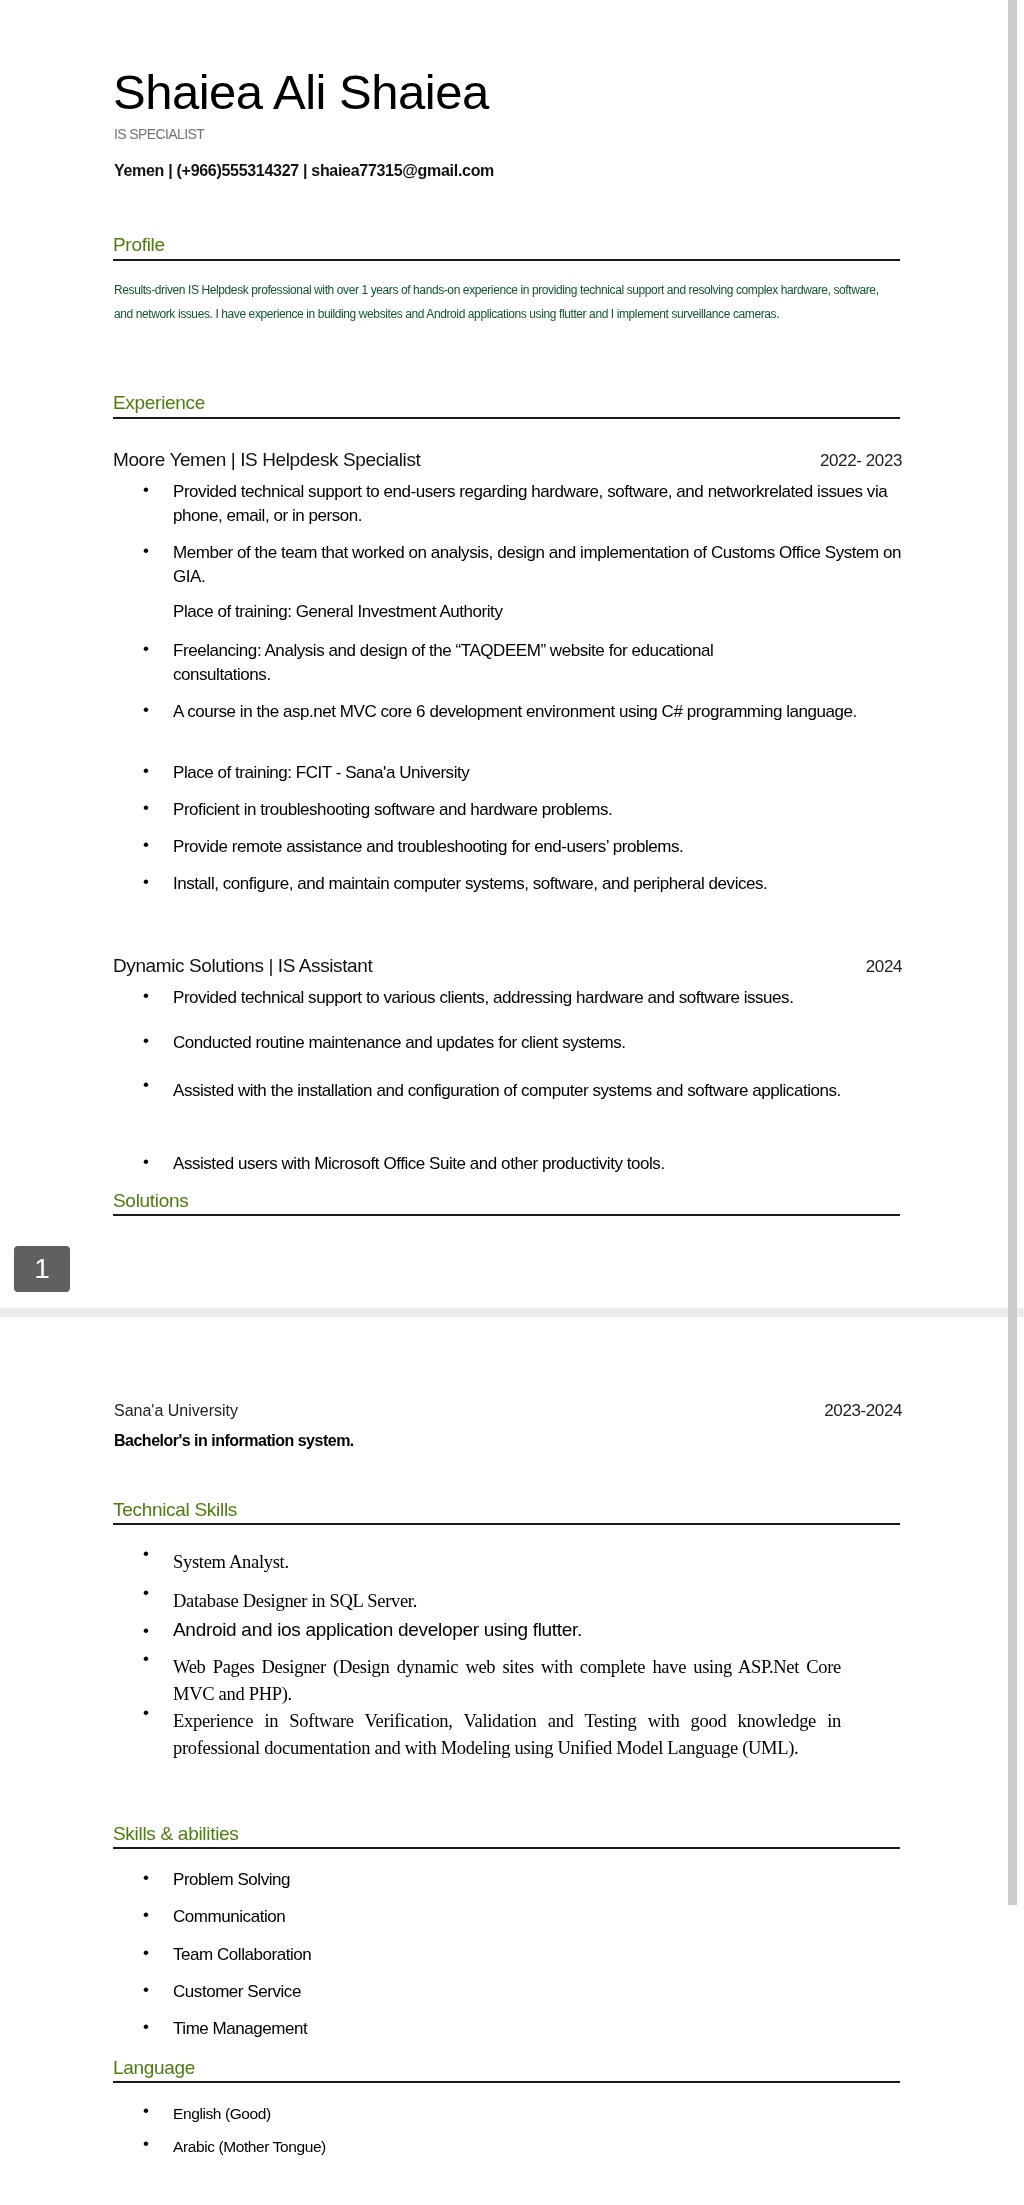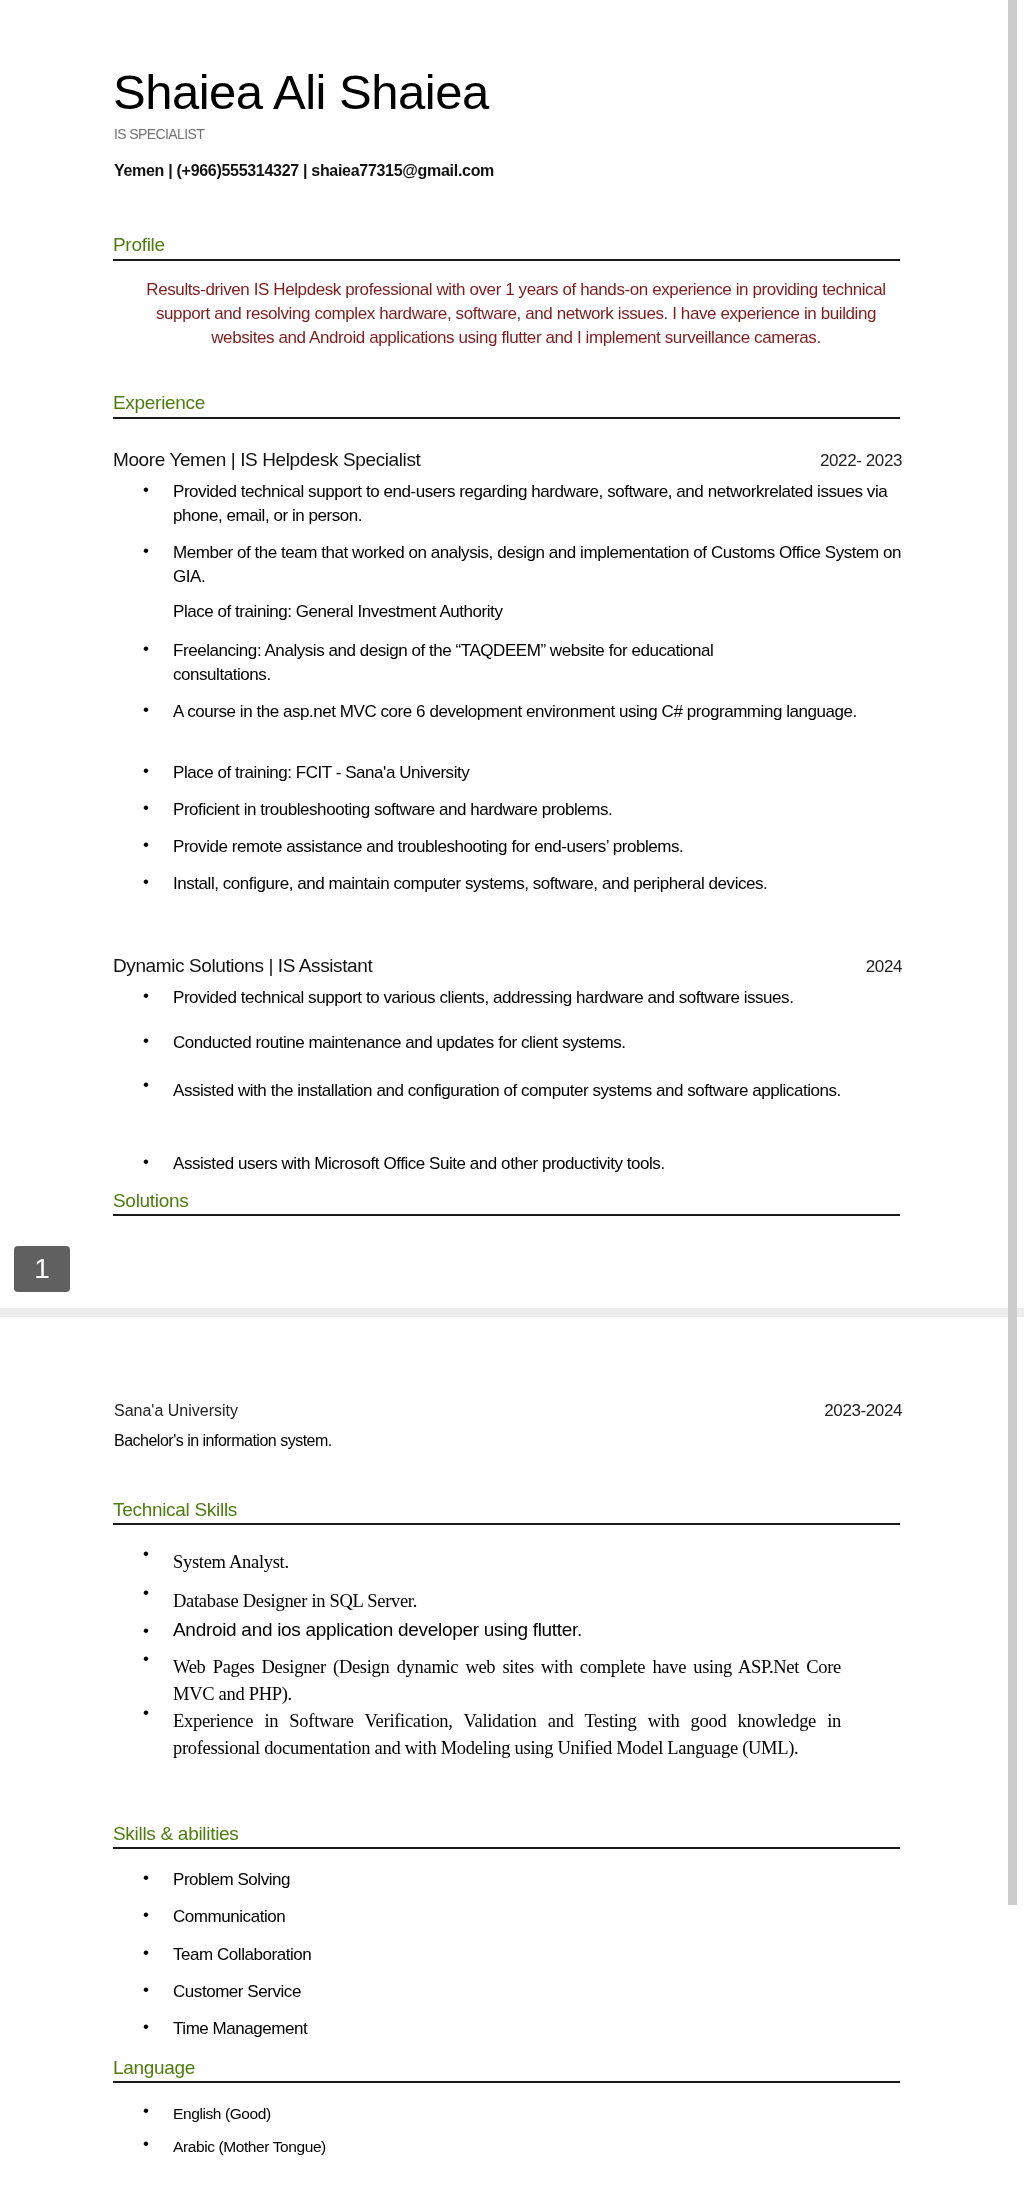--- a/index.html
+++ b/index.html
@@ -1,34 +1,34 @@
 <!DOCTYPE html>
 <html><head>
 <meta charset="utf-8">
 <style>
   html, body { margin: 0; padding: 0; }
   body { width: 1024px; height: 2205px; position: relative; background: #ffffff; overflow: hidden;
          font-family: "Liberation Sans", sans-serif; color: #111; }
-  .abs { position: absolute; white-space: nowrap; text-align: center; }
+  .abs { position: absolute; white-space: nowrap; }
   .name { left: 113px; top: 64px; font-size: 49px; letter-spacing: -0.5px; color: #000; }
   .role { left: 114px; top: 126px; font-size: 14px; letter-spacing: -0.6px; color: #737373; }
   .contact { left: 114px; top: 162px; font-size: 16px; font-weight: bold; letter-spacing: -0.3px; color: #111; }
   .sec-h { left: 113px; font-size: 19px; letter-spacing: -0.3px; color: #4d7c0f; }
   .rule { left: 113px; width: 787px; height: 2px; background: #1a1a1a; }
-  .para { left: 126px; width: 780px; font-size: 17px; line-height: 24px; letter-spacing: -0.4px; color: #7f1d1d; white-space: normal; }
+  .para { left: 114px; width: 780px; font-size: 12px; line-height: 24px; letter-spacing: -0.4px; color: #14532d; white-space: normal; }
   .job { left: 113px; font-size: 19px; letter-spacing: -0.4px; color: #111; }
   .date { right: 122px; font-size: 17px; letter-spacing: -0.4px; color: #222; }
   .bul { position: absolute; left: 143px; font-size: 17px; color: #000; }
   .bt { position: absolute; left: 173px; width: 730px; font-size: 17px; line-height: 24px; letter-spacing: -0.45px; color: #000; white-space: normal; }
   .bt.serif { font-family: "Liberation Serif", serif; font-size: 18.5px; line-height: 27px; width: 668px; letter-spacing: -0.3px; text-align: justify; margin-top: 8px; }
   .bt.sans2 { font-size: 19px; letter-spacing: -0.3px; }
   .bt.small { font-size: 15.5px; letter-spacing: -0.4px; }
   .plain { left: 173px; font-size: 17px; letter-spacing: -0.45px; color: #000; }
   .edu-school { left: 114px; font-size: 16px; color: #222; letter-spacing: 0px; }
-  .edu-degree { left: 114px; font-size: 16px; font-weight: normal; letter-spacing: -0.5px; color: #000; }
+  .edu-degree { left: 114px; font-size: 16px; font-weight: bold; letter-spacing: -0.5px; color: #000; }
   .page-badge { position: absolute; left: 14px; top: 1246px; width: 56px; height: 46px; background: #606060;
                 border-radius: 4px; color: #fff; font-size: 28px; text-align: center; line-height: 46px; }
   .page-break { position: absolute; left: 0; top: 1308px; width: 1024px; height: 9px; background: #ececec; }
   .scrollbar { position: absolute; left: 1008px; top: 0; width: 9px; height: 1905px; background: #cccccc; }
 </style>
 </head>
 <body>
 
 <div class="abs name">Shaiea Ali Shaiea</div>
 <div class="abs role">IS SPECIALIST</div>

